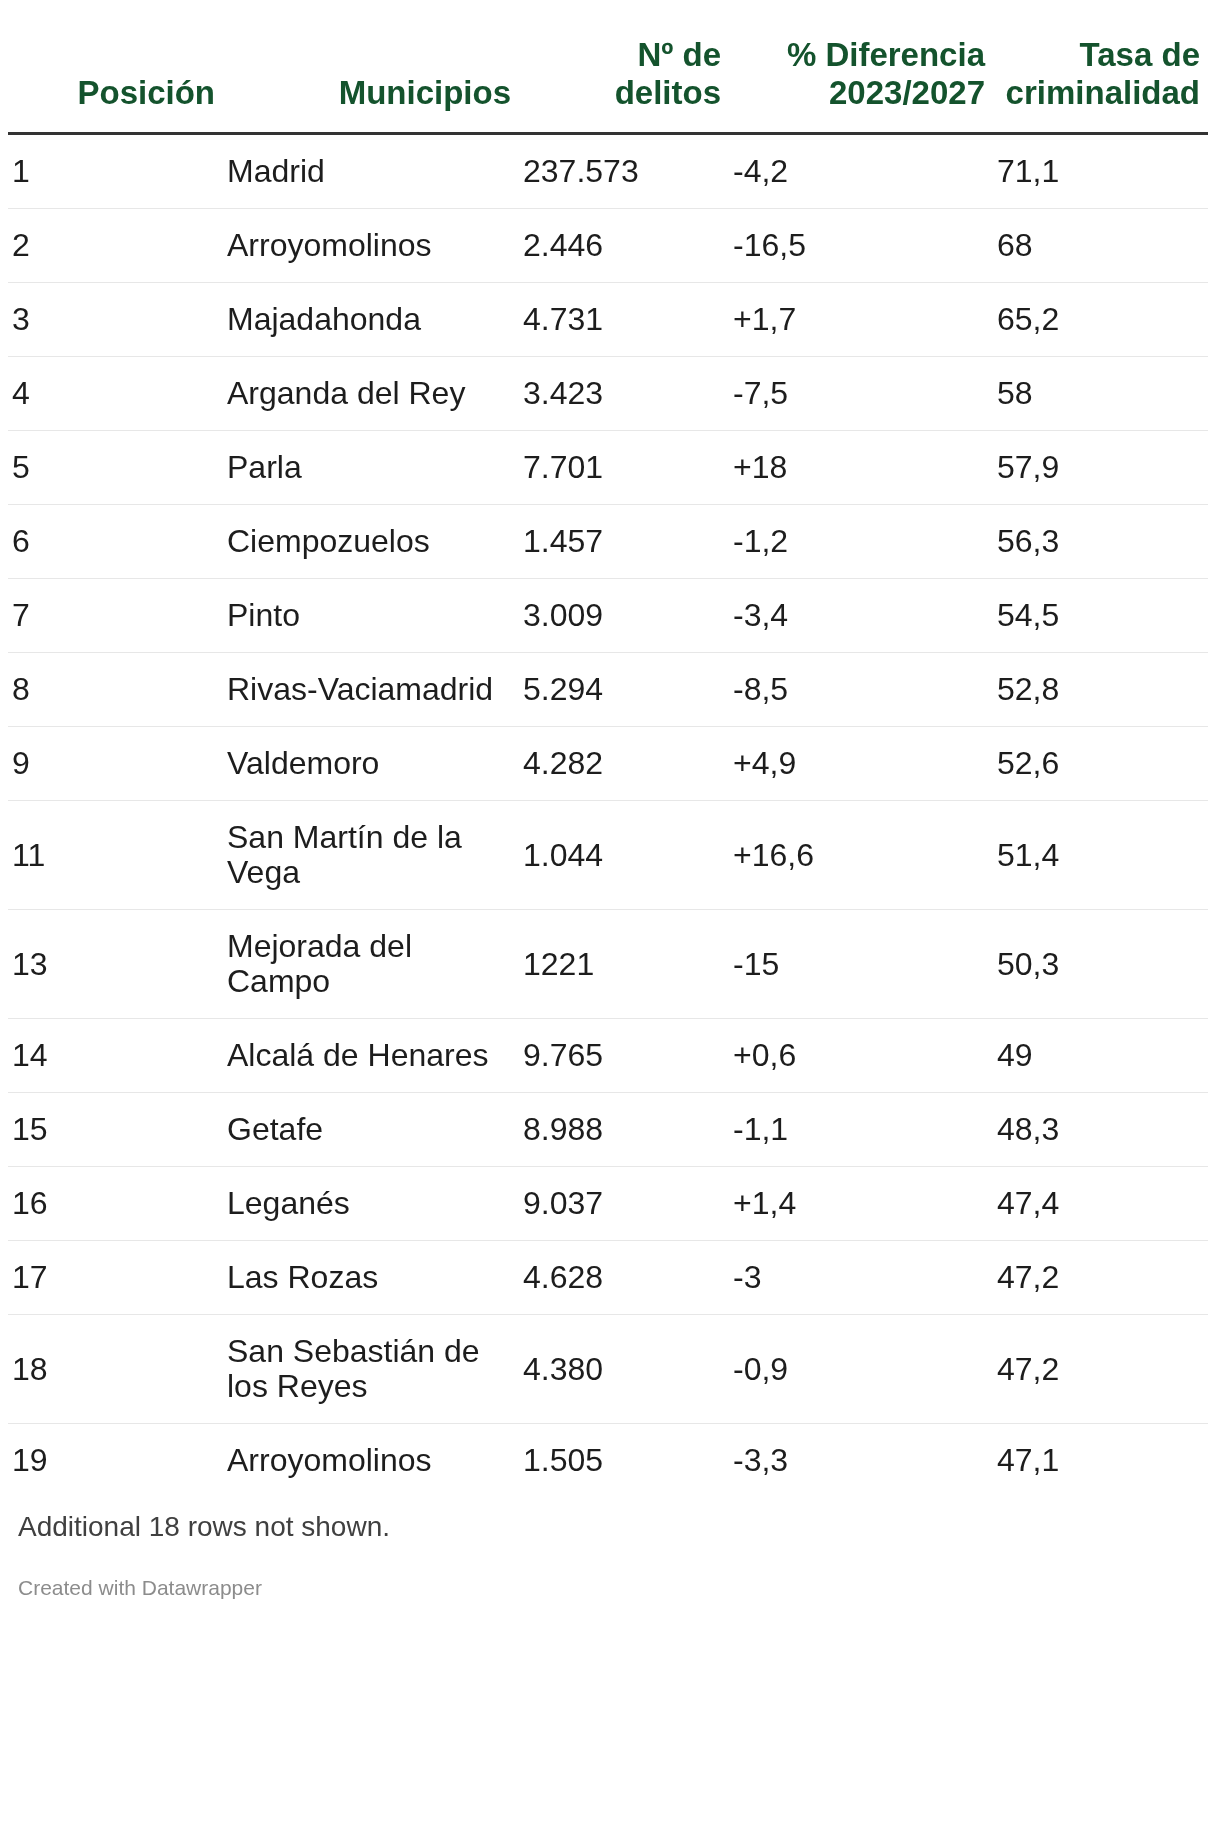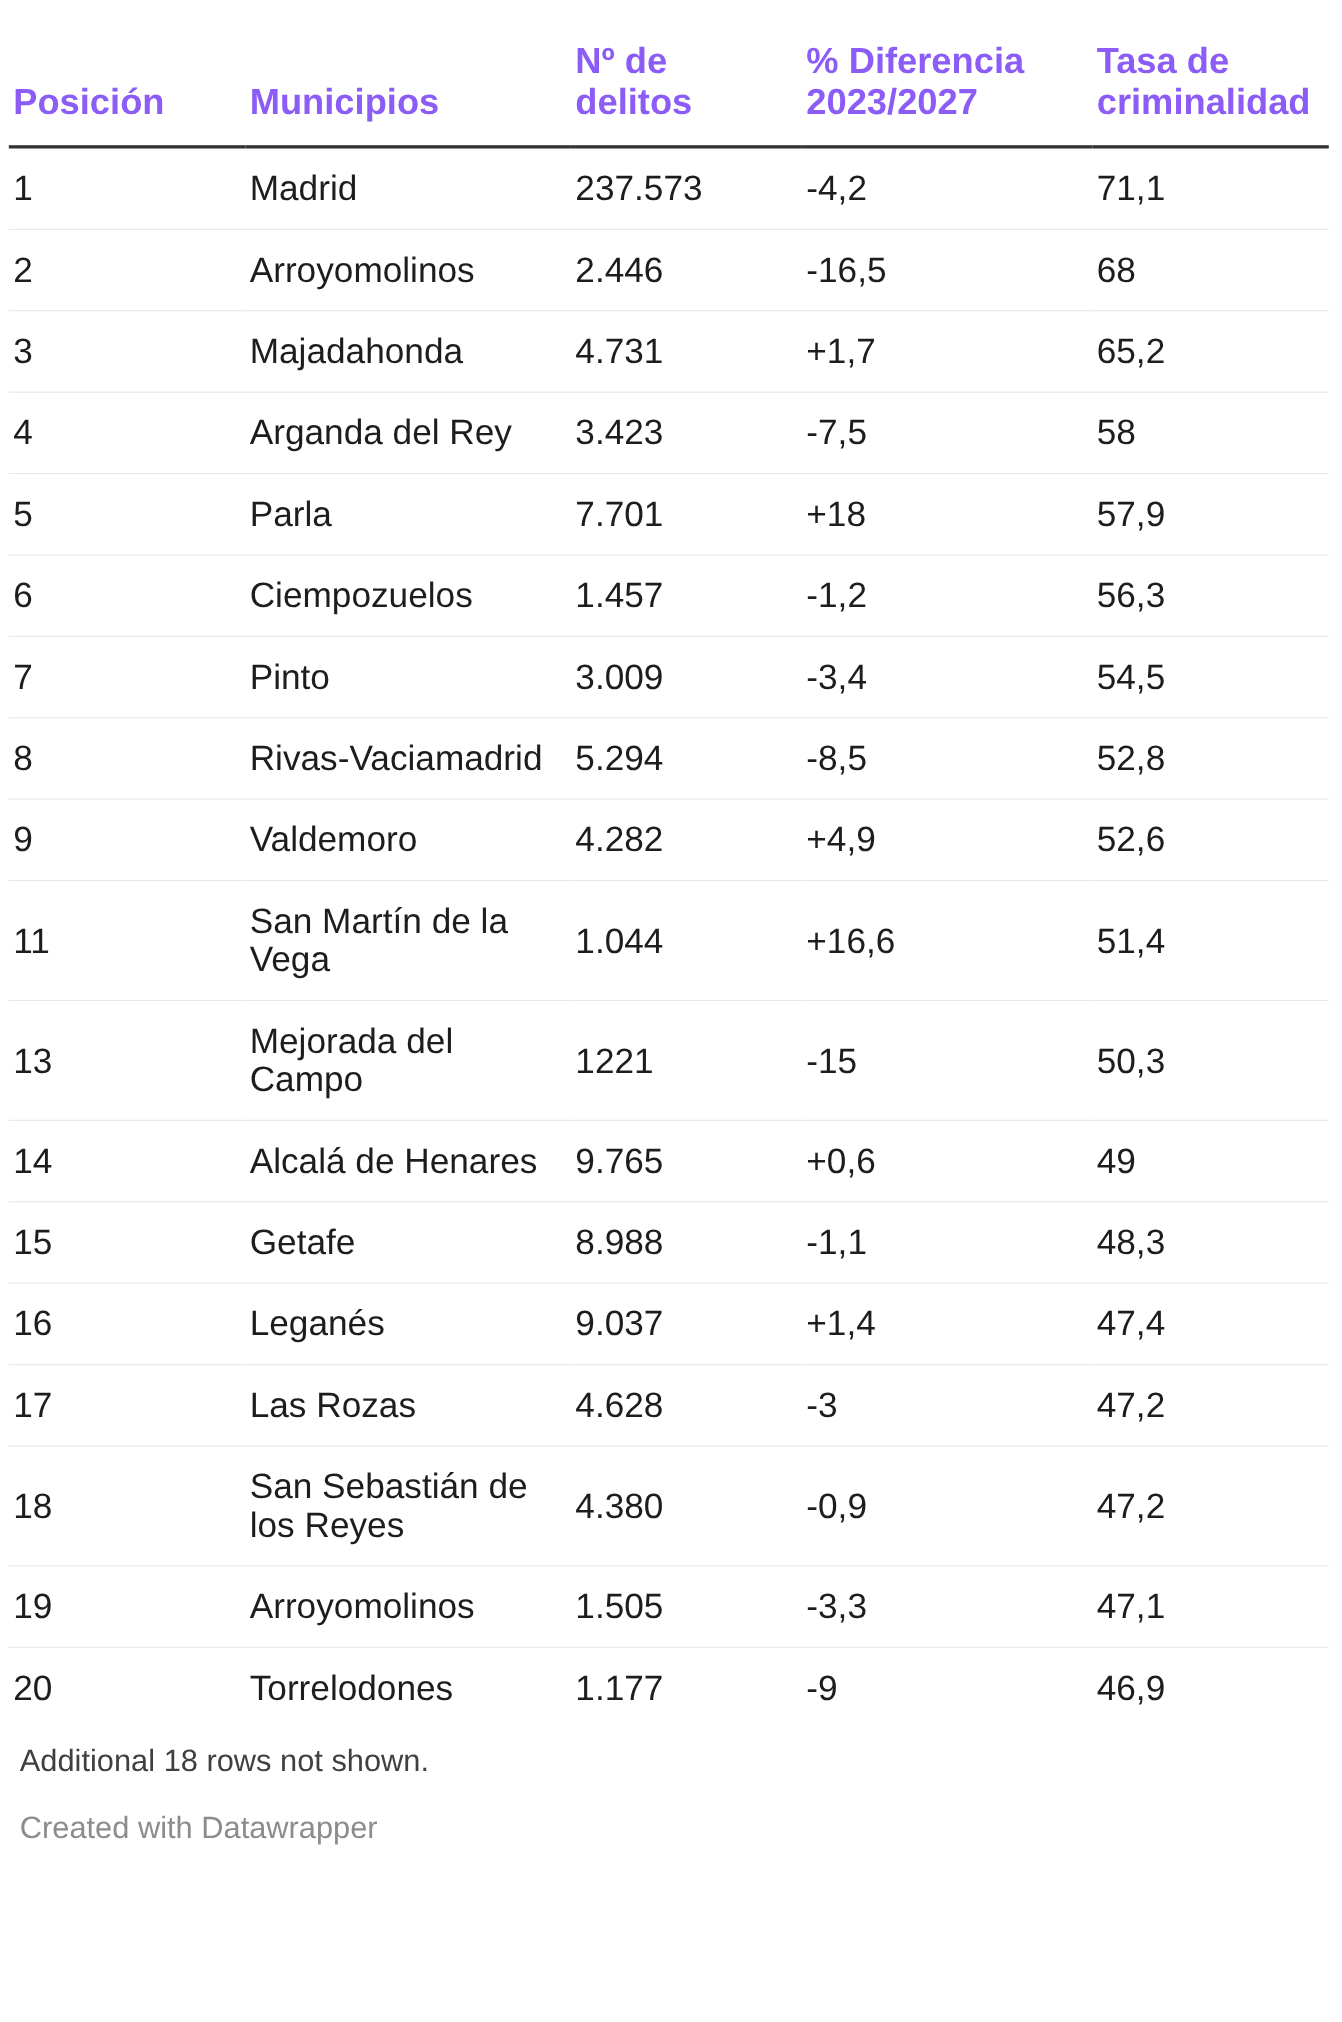--- a/index.html
+++ b/index.html
@@ -26,22 +26,22 @@
   col.c-posicion   { width: 215px; }
   col.c-municipio  { width: 296px; }
   col.c-delitos    { width: 210px; }
   col.c-diferencia { width: 264px; }
   col.c-tasa       { width: 215px; }
 
   th {
     font-weight: 700;
     font-size: 33px;
     line-height: 38px;
-    color: #8b5cf6;
-    text-align: left;
+    color: #14532d;
+    text-align: right;
     vertical-align: bottom;
     padding: 36px 8px 20px 4px;
     border-bottom: 3px solid #333333;
     white-space: pre-line;
   }
   td {
     font-size: 32px;
     line-height: 35px;
     color: #1d1d1d;
     text-align: left;
@@ -55,21 +55,21 @@
     border-bottom: none;
   }
   .note {
     margin: 12px 0 0 10px;
     font-size: 28px;
     line-height: 36px;
     color: #404040;
   }
   .attribution {
     margin: 30px 0 0 10px;
-    font-size: 28px;
+    font-size: 21px;
     line-height: 26px;
     color: #8c8c8c;
     text-decoration: none;
     display: inline-block;
   }
 </style>
 </head>
 <body>
 
 <div class="table-wrap">
@@ -209,26 +209,19 @@
           <td>-0,9</td>
           <td>47,2</td>
         </tr>
         <tr>
           <td>19</td>
           <td>Arroyomolinos</td>
           <td>1.505</td>
           <td>-3,3</td>
           <td>47,1</td>
         </tr>
-        <tr>
-          <td>20</td>
-          <td>Torrelodones</td>
-          <td>1.177</td>
-          <td>-9</td>
-          <td>46,9</td>
-        </tr>
       </tbody>
   </table>
 
   <div class="note">Additional 18 rows not shown.</div>
 
   <a class="attribution">Created with Datawrapper</a>
 </div>
 
 </body></html>

